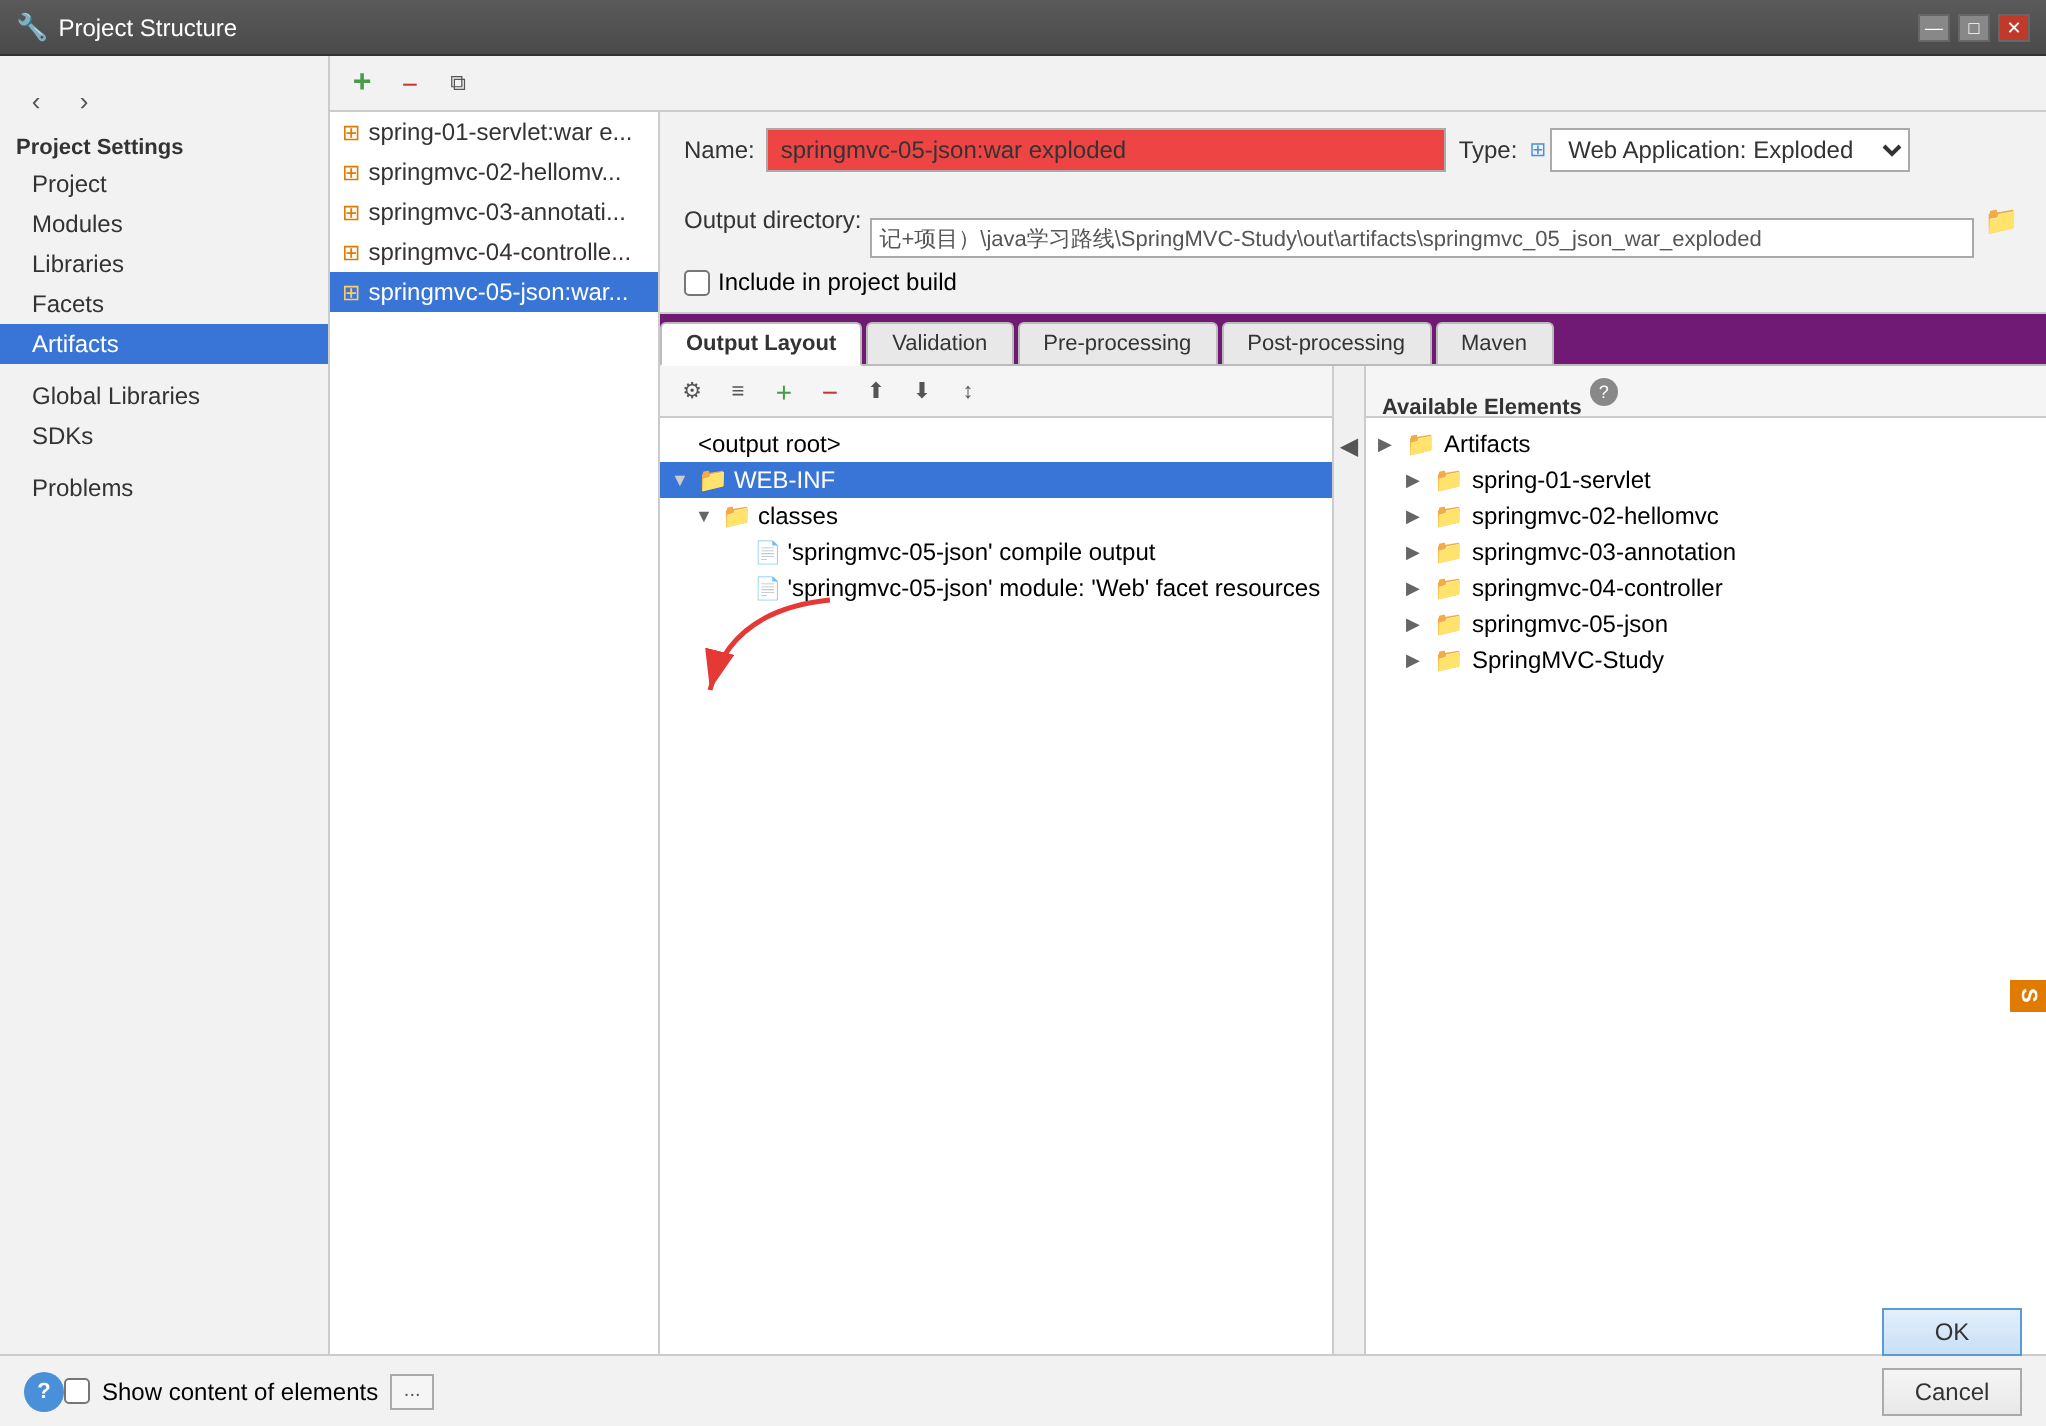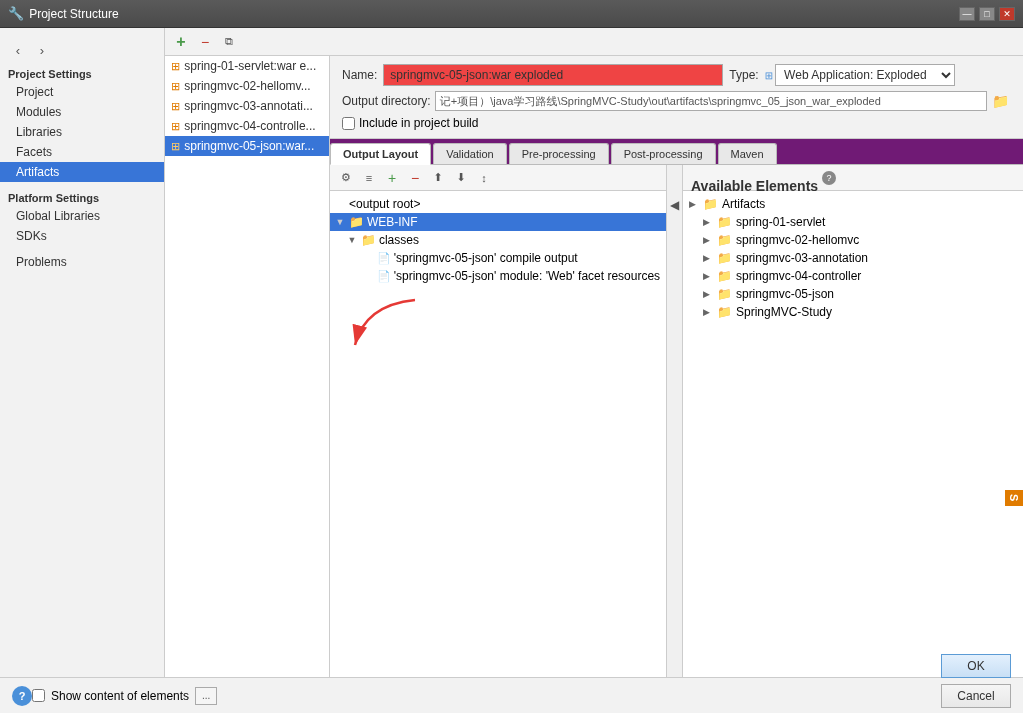--- a/index.html
+++ b/index.html
@@ -218,21 +218,21 @@
     
     .avail-header {
       height: 26px;
       background: #f5f5f5;
       border-bottom: 1px solid #ccc;
       display: flex;
       align-items: center;
       padding: 0 8px;
       gap: 4px;
     }
-    .avail-header-text { font-size: 14px; color: #333; font-weight: bold; margin-top: 16px; }
+    .avail-header-text { font-size: 11px; color: #333; font-weight: bold; margin-top: 16px; }
     .help-icon {
       width: 14px; height: 14px;
       background: #888;
       border-radius: 50%;
       display: flex; align-items: center; justify-content: center;
       font-size: 9px; color: #fff; cursor: pointer;
     }
 
     .avail-tree-item {
       padding: 2px 6px;
@@ -303,20 +303,21 @@
       flex: 1;
       border: 1px solid #aaa;
       background: #fff;
       padding: 2px 4px;
       font-size: 11px;
       height: 20px;
       color: #555;
       overflow: hidden;
       text-overflow: ellipsis;
       white-space: nowrap;
+      margin-top: 18px;
     }
   </style>
 </head>
 <body>
 
 <div style="position:relative; width:1023px; height:713px; overflow:hidden;">
 
   <div class="title-bar">
     <span style="font-size:13px; margin-right:5px;">🔧</span>
     <span class="title-bar-text">Project Structure</span>
@@ -349,21 +350,20 @@
           <span>Libraries</span>
         </div>
         <div class="sidebar-item">
           <span>Facets</span>
         </div>
         <div class="sidebar-item active">
           <span>Artifacts</span>
         </div>
 
         <div class="sidebar-divider"></div>
-        <div class="sidebar-section-title">Platform Settings</div>
         <div class="sidebar-item">
           <span>Global Libraries</span>
         </div>
         <div class="sidebar-item">
           <span>SDKs</span>
         </div>
 
         <div class="sidebar-divider"></div>
         <div class="sidebar-item">
           <span>Problems</span>

